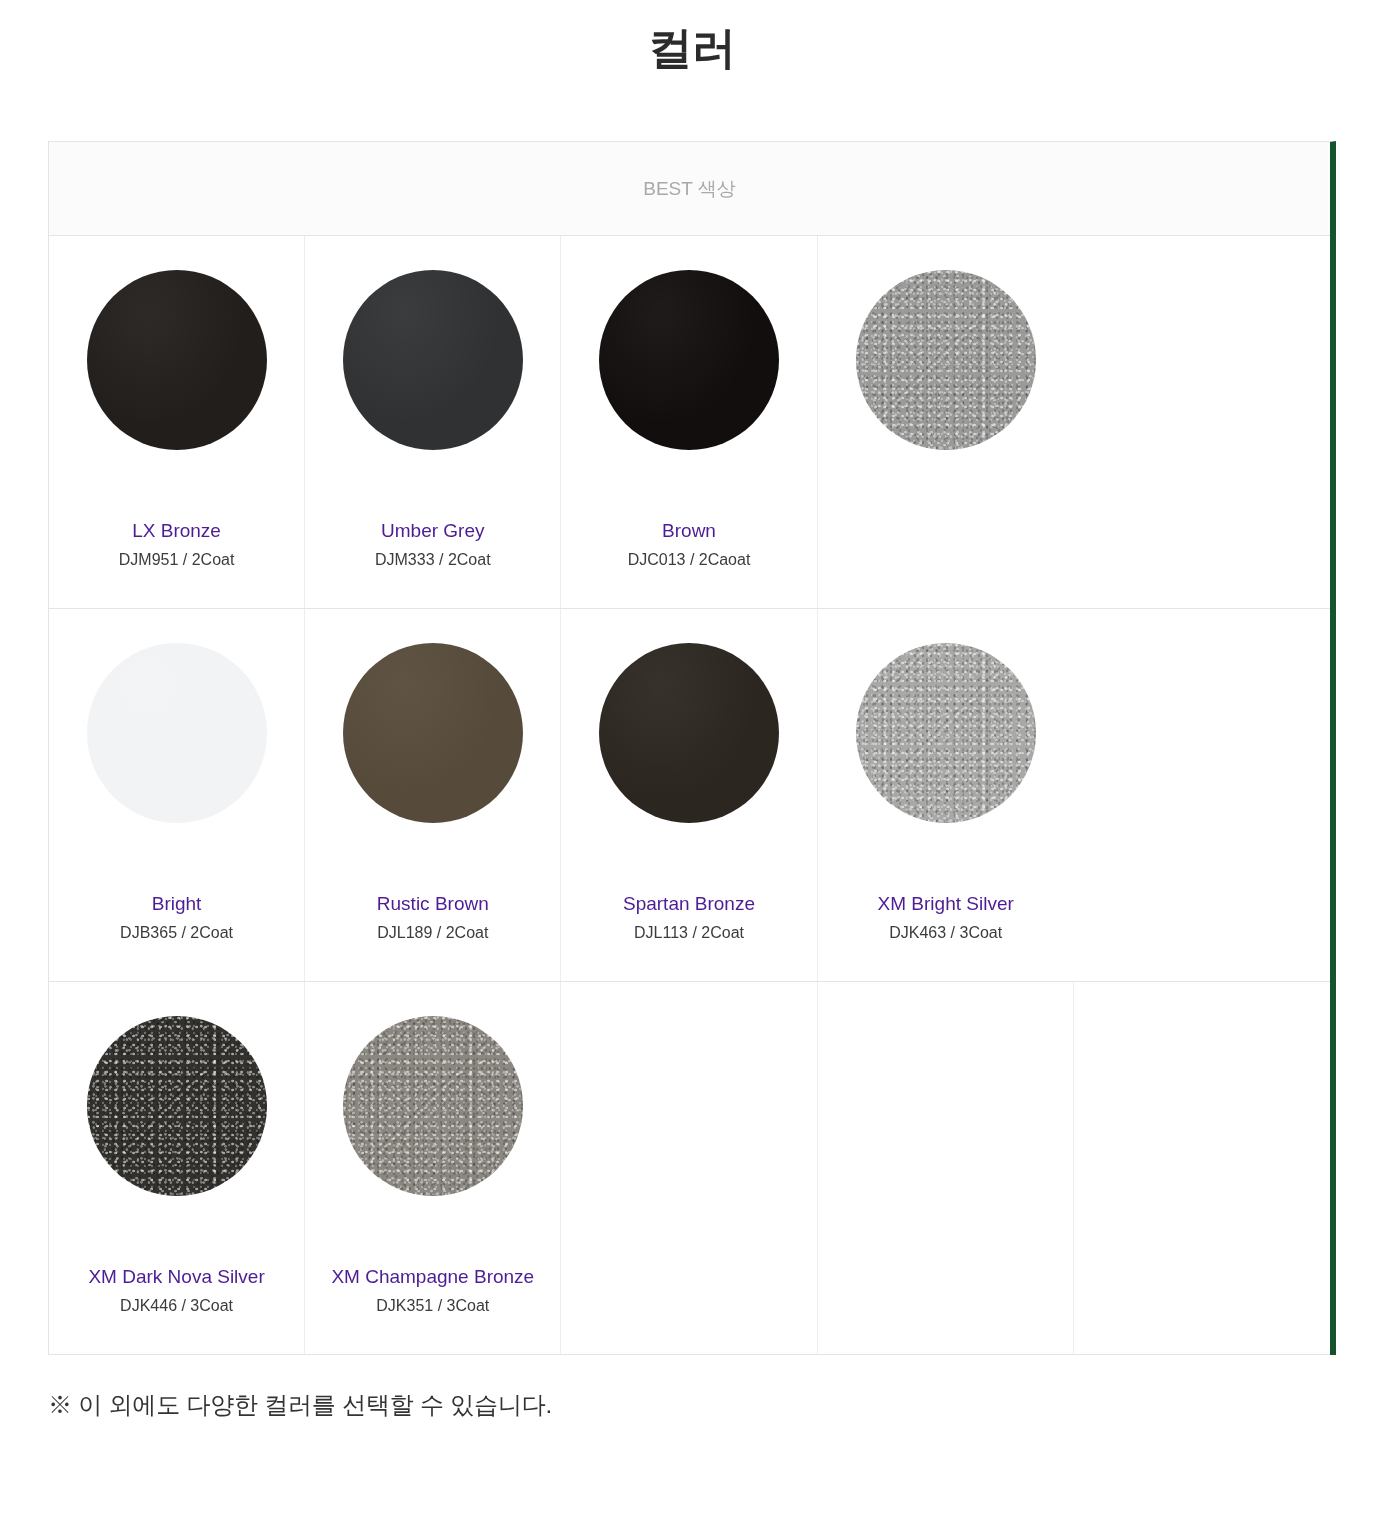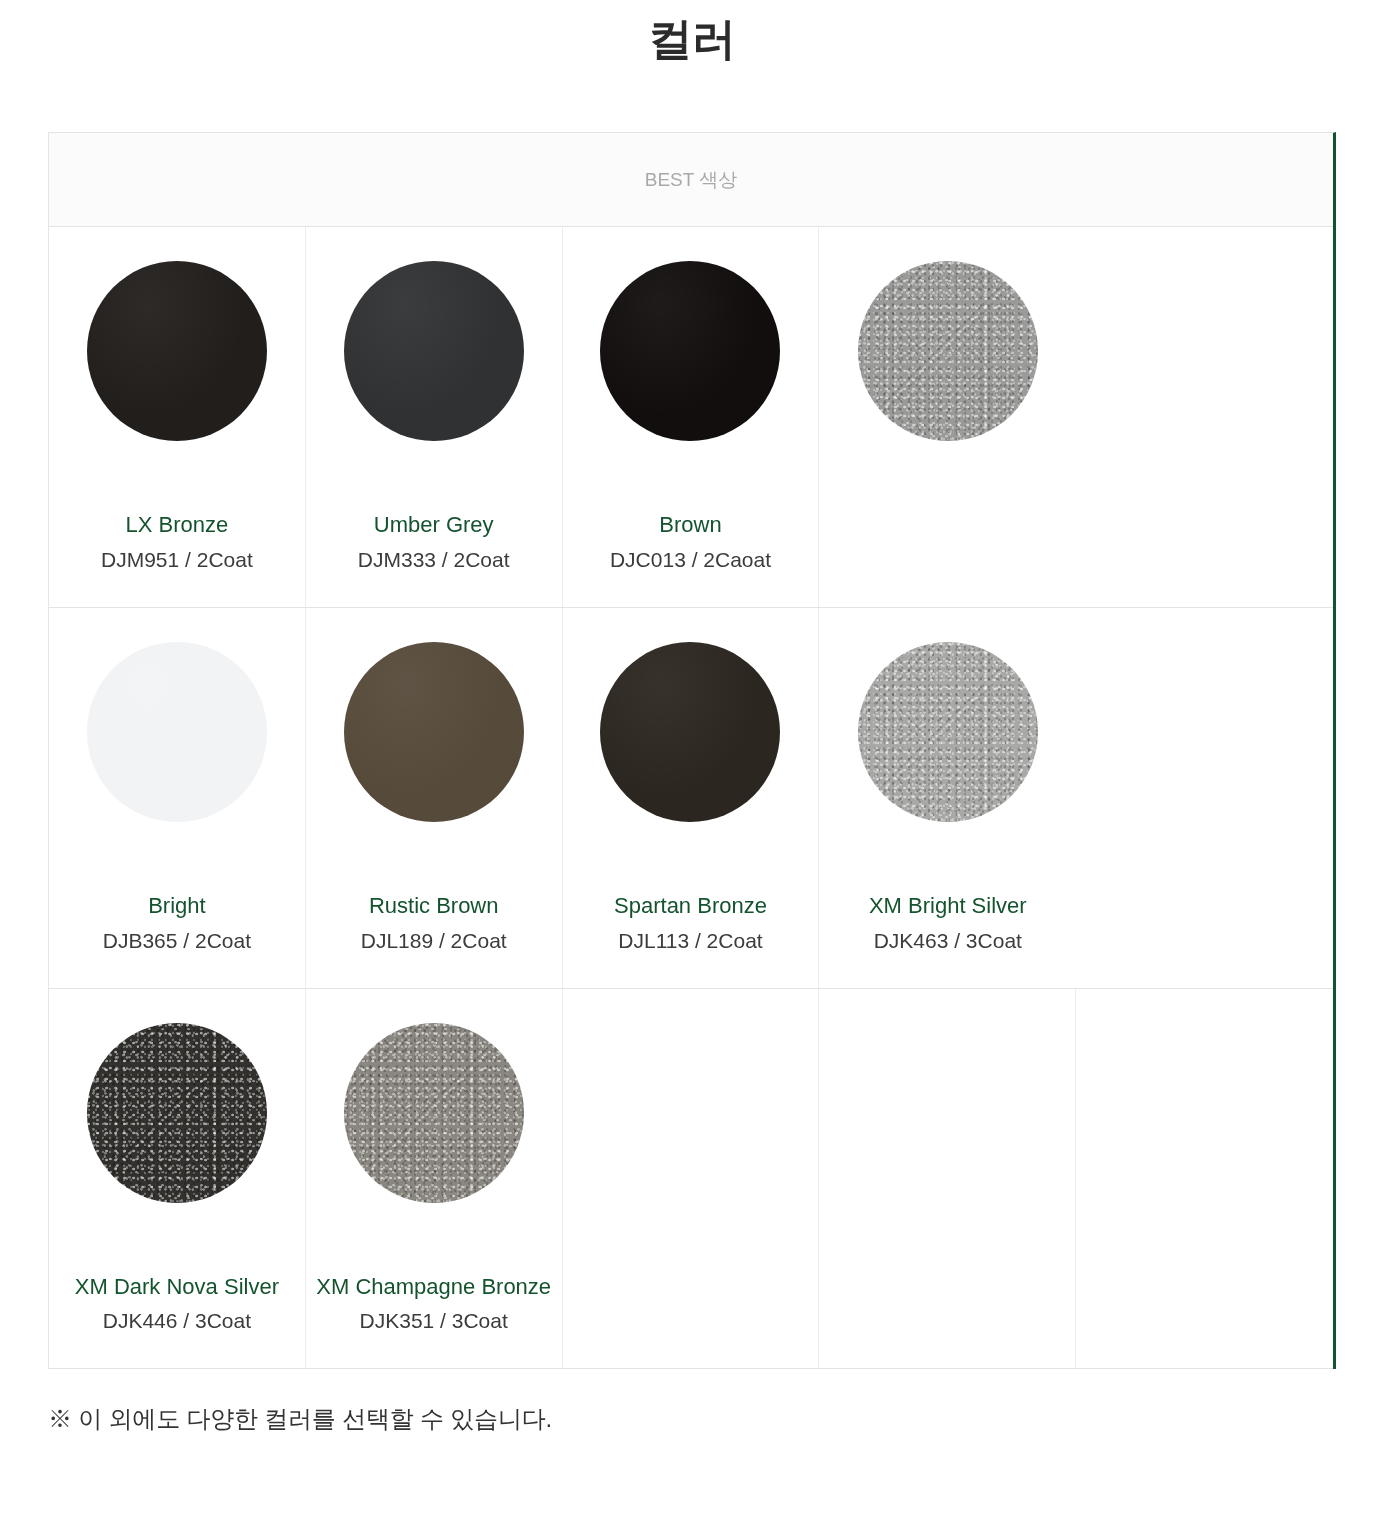--- a/index.html
+++ b/index.html
@@ -20,30 +20,30 @@
     background: #ffffff;
   }
 
   
   .page-title {
     text-align: center;
     font-size: 44px;
     font-weight: 700;
     letter-spacing: -0.5px;
     color: #2b2b2b;
-    padding-top: 9px;
+    padding-top: 18px;
     line-height: 1.35;
   }
 
   
   .color-table {
     margin: 64px 48px 0 48px;
     border-top: 1px solid #e4e4e4;
     border-left: 1px solid #e4e4e4;
-    border-right: 3px solid #14532d;
+    border-right: 6px solid #14532d;
   }
 
   .section-head {
     height: 94px;
     display: flex;
     align-items: center;
     justify-content: center;
     background: #fbfbfb;
     border-bottom: 1px solid #e4e4e4;
     font-size: 19px;
@@ -99,26 +99,26 @@
       radial-gradient(ellipse at 34% 24%, rgba(255,255,255,0.055) 0%, rgba(255,255,255,0) 58%);
   }
 
   .swatch-label {
     margin-top: 66px;
     text-align: center;
     line-height: 1.62;
   }
   .swatch-name {
     display: block;
-    font-size: 22px;
-    color: #14532d;
+    font-size: 19px;
+    color: #4c1d95;
   }
   .swatch-code {
     display: block;
-    font-size: 21px;
+    font-size: 16px;
     color: #3c3c3c;
   }
 
   
   .footnote {
     margin: 34px 0 0 48px;
     font-size: 24px;
     color: #333333;
     letter-spacing: -0.2px;
   }

